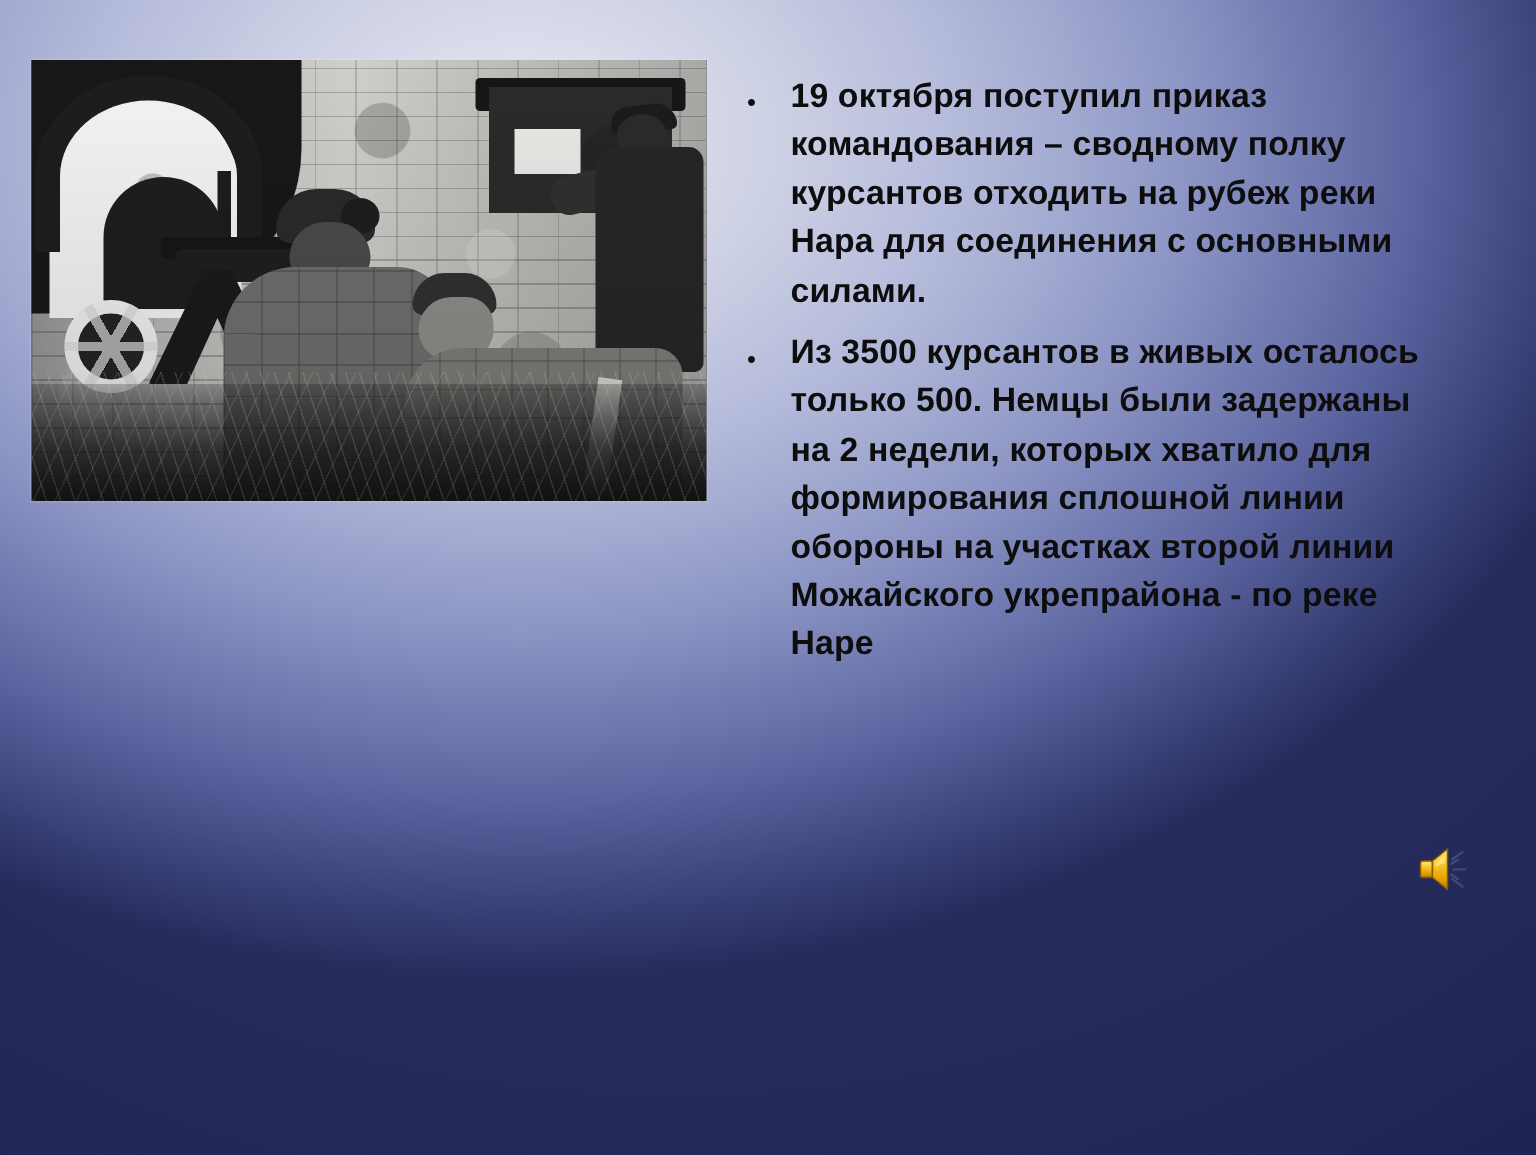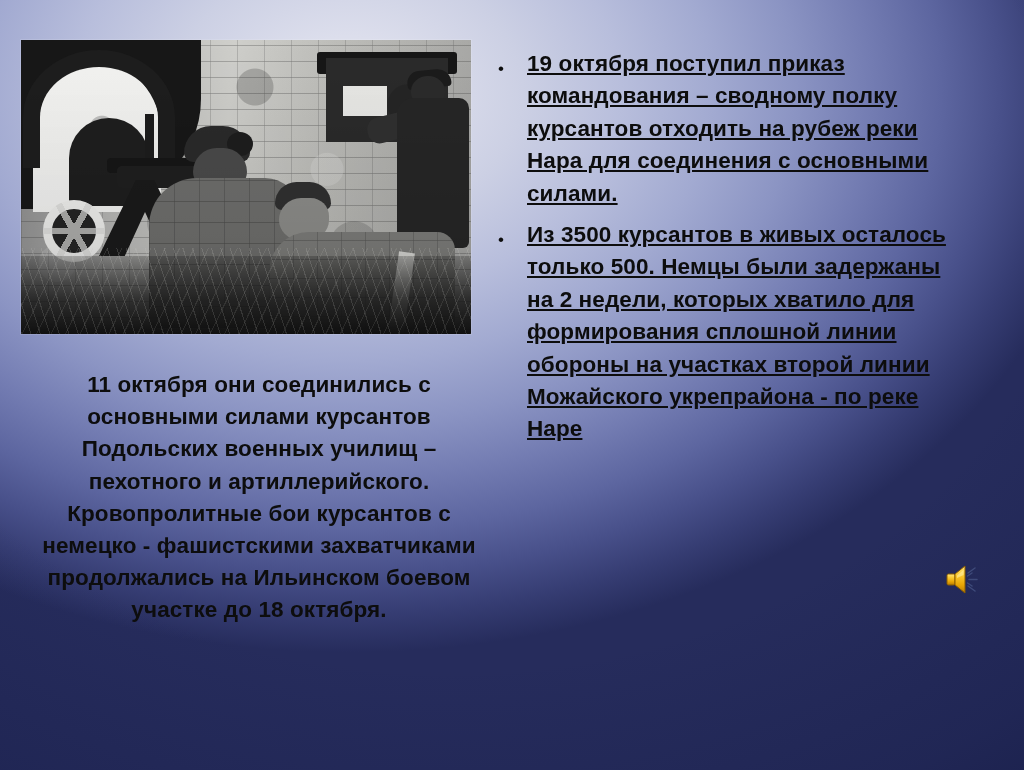--- a/index.html
+++ b/index.html
@@ -304,21 +304,20 @@
     padding-left: 8px;
     box-sizing: border-box;
   }
   .bullet-text {
     flex: 1 1 auto;
     color: #0d0d0d;
     font-size: 22.5px;
     line-height: 32.4px;
     font-weight: 600;
     letter-spacing: .1px;
-    text-decoration: underline;
   }
 
   
   #speaker {
     position: absolute;
     left: 944px;
     top: 560px;
     width: 40px;
     height: 38px;
   }
@@ -360,21 +359,20 @@
     <div class="ph" id="ph-sold2-cap"></div>
     <div class="ph" id="ph-sold2-head"></div>
     <div class="ph" id="ph-sold2-body"></div>
     <div class="ph" id="ph-sold2-quilt"></div>
     <div class="ph" id="ph-sold2-belt"></div>
     <div class="ph" id="ph-ground"></div>
     <div class="ph" id="ph-straw"></div>
     <div class="ph" id="ph-tone"></div>
   </div>
 
-  <div id="caption">11 октября они соединились с основными силами курсантов Подольских военных училищ – пехотного и артиллерийского. Кровопролитные бои курсантов  с немецко  - фашистскими захватчиками продолжались на Ильинском боевом участке до 18 октября.</div>
 
   <div id="bullets">
 
     <div class="bullet-row">
       <div class="bullet-dot">•</div>
       <div class="bullet-text">19 октября поступил приказ командования – сводному полку курсантов отходить на рубеж реки Нара для соединения с основными силами.</div>
     </div>
 
     <div class="bullet-row">
       <div class="bullet-dot">•</div>

